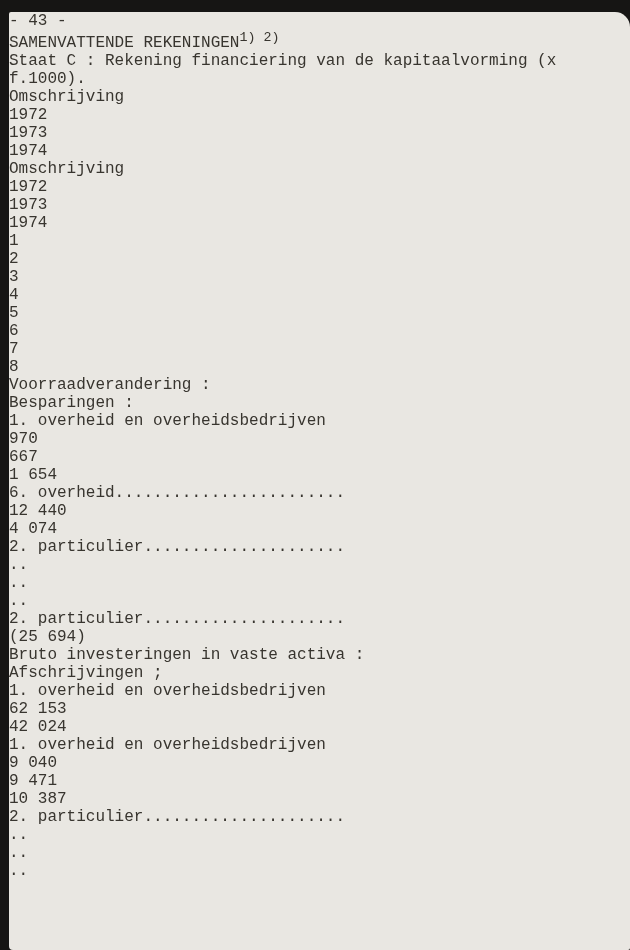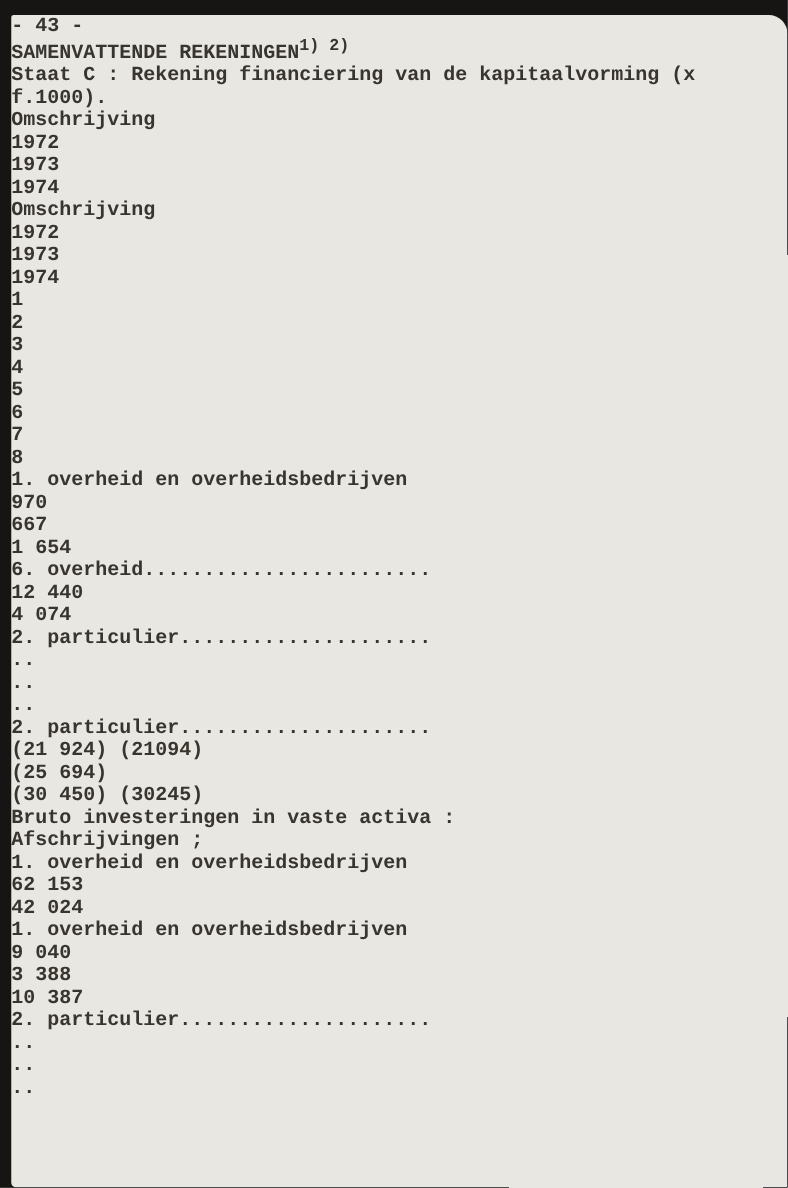--- a/index.html
+++ b/index.html
@@ -1,17 +1,17 @@
 <!DOCTYPE html>
 <html><head>
 <meta charset="utf-8">
 <style>
   html,body{margin:0;padding:0;background:#101010;}
   .page{position:relative;width:630px;height:950px;background:#161514;overflow:hidden;
-        font-family:"Liberation Mono","DejaVu Sans Mono",monospace;color:#38352f;font-weight:bold;}
+        font-family:"Liberation Mono","DejaVu Sans Mono",monospace;color:#38352f;}
   .paper{position:absolute;left:9px;top:12px;width:621px;height:938px;background:#e9e7e2;
          border-radius:2px 15px 2px 4px;}
   .paper::before{content:'';position:absolute;inset:0;border-radius:inherit;pointer-events:none;
 [O         background:
            radial-gradient(ellipse 420px 640px at 62% 42%, rgba(255,255,255,0.45), transparent 70%),
            linear-gradient(100deg, rgba(110,104,94,0.14), transparent 22%),
            linear-gradient(262deg, rgba(110,104,94,0.10), transparent 18%),
            linear-gradient(0deg, rgba(90,86,80,0.12), transparent 6%);}
   .corner-bl{position:absolute;left:-30px;bottom:-34px;width:92px;height:92px;background:#161514;border-radius:50%;}
   .pageno{position:absolute;left:238px;top:2px;font-size:12px;letter-spacing:2px;color:#2e2c29;}
@@ -77,23 +77,25 @@
           <div class="td wv hc">2</div>
           <div class="td wv hc">3</div>
           <div class="td wv hc">4</div>
           <div class="td w5 hc">5</div>
           <div class="td wv hc">6</div>
           <div class="td wv hc">7</div>
           <div class="td wv hc">8</div>
         </div>
 
         <div class="tr h20">
+          <div class="td w1 lbl">Voorraadverandering :</div>
           <div class="td wv num"></div>
           <div class="td wv num"></div>
           <div class="td wv num"></div>
+          <div class="td w5 lbl">Besparingen :</div>
           <div class="td wv num"></div>
           <div class="td wv num"></div>
           <div class="td wv num"></div>
         </div>
 
         <div class="tr h24">
           <div class="td w1 lbl">  1. overheid en overheidsbedrijven</div>
           <div class="td wv num">970</div>
           <div class="td wv num">667</div>
           <div class="td wv num">1 654</div>
@@ -101,49 +103,41 @@
           <div class="td wv num">12 440</div>
           <div class="td wv num">4 074</div>
         </div>
 
         <div class="tr h32">
           <div class="td w1 lbl">  2. particulier.....................</div>
           <div class="td wv num">..</div>
           <div class="td wv num">..</div>
           <div class="td wv num">..</div>
           <div class="td w5 lbl">  2. particulier.....................</div>
-          <div class="td wv num">
-            <span class="strike">(21 924)</span>
-            <span class="hw">(21094)</span>
-          </div>
           <div class="td wv num">(25 694)</div>
-          <div class="td wv num">
-            <span class="strike">(30 450)</span>
-            <span class="hw">(30245)</span>
-          </div>
         </div>
 
         <div class="tr h20">
           <div class="td w1 lbl">Bruto investeringen in vaste activa :</div>
           <div class="td wv num"></div>
           <div class="td wv num"></div>
           <div class="td wv num"></div>
           <div class="td w5 lbl">Afschrijvingen ;</div>
           <div class="td wv num"></div>
           <div class="td wv num"></div>
           <div class="td wv num"></div>
         </div>
 
         <div class="tr h24">
           <div class="td w1 lbl">  1. overheid en overheidsbedrijven</div>
           <div class="td wv num">62 153</div>
           <div class="td wv num">42 024</div>
           <div class="td w5 lbl">  1. overheid en overheidsbedrijven</div>
           <div class="td wv num">9 040</div>
-          <div class="td wv num">3 388</div>
+          <div class="td wv num">9 471</div>
           <div class="td wv num">10 387</div>
         </div>
 
         <div class="tr h24">
           <div class="td w1 lbl">  2. particulier.....................</div>
           <div class="td wv num">..</div>
           <div class="td wv num">..</div>
           <div class="td wv num">..</div>
 
         </div>

